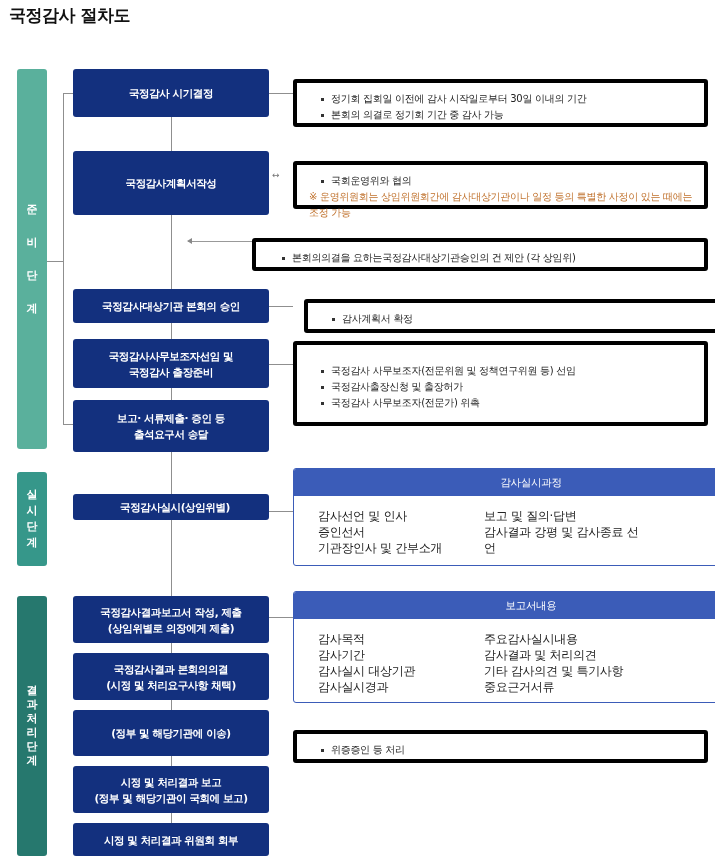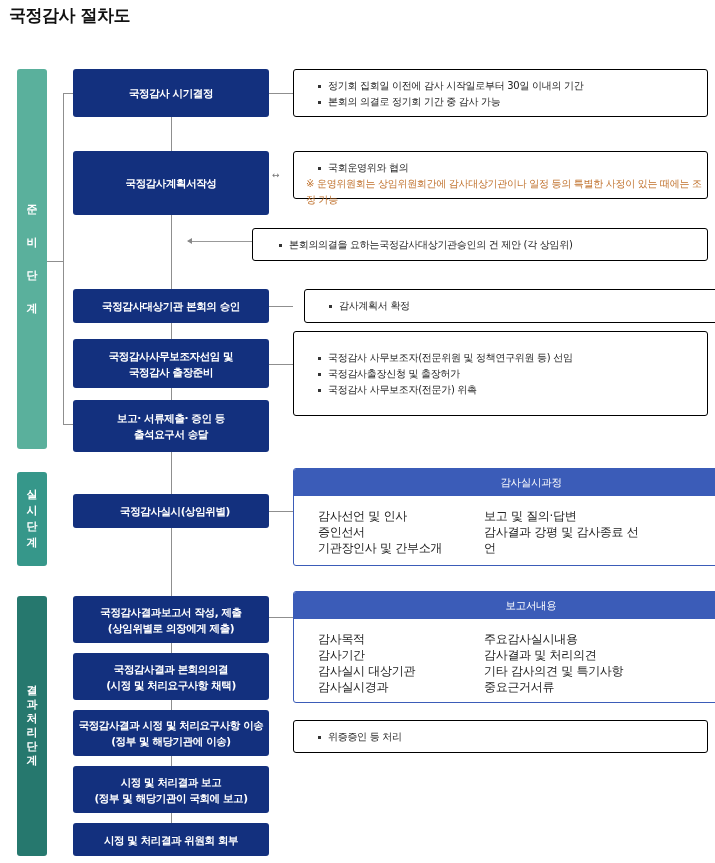--- a/index.html
+++ b/index.html
@@ -30,22 +30,22 @@
       display: flex; align-items: center; justify-content: center; text-align: center;
       font-size: 10.5px; font-weight: bold; line-height: 16px; letter-spacing: -0.4px;
       padding: 0 4px;
     }
 
     .vline { position: absolute; width: 1px; background: #8f8f8f; }
     .hline { position: absolute; height: 1px; background: #8f8f8f; }
 
     .note {
       position: absolute; background: #fff;
-      border: 1px solid #000000; border-radius: 3px;
-      font-size: 10px; color: #222; letter-spacing: -0.3px;
+      border: 4px solid #000000; border-radius: 3px;
+      font-size: 10px; color: #222; letter-spacing: -0.3px; margin-top: 10px;
     }
     .note ul { list-style: none; }
     .note li { position: relative; padding-left: 12px; line-height: 16px; }
     .note li::before {
       content: ""; position: absolute; left: 2px; top: 7px;
       width: 3px; height: 3px; background: #333;
     }
     .note .warn { color: #c0712c; line-height: 16px; }
 
     .panel {
@@ -129,40 +129,39 @@
     <div>국정감사사무보조자선임 및</div>
     <div>국정감사 출장준비</div>
   </div>
 </div>
 <div class="step" style="top:400px; height:52px;">
   <div>
     <div>보고· 서류제출· 증인 등</div>
     <div>출석요구서 송달</div>
   </div>
 </div>
-<div class="step" style="top:494px; height:34px;padding-left:12px;">
+<div class="step" style="top:494px; height:26px;padding-left:12px;">
   <div>
       <div>국정감사실시(상임위별)</div>
     </div>
 </div>
 <div class="step" style="top:596px; height:47px;">
   <div>
     <div>국정감사결과보고서 작성, 제출</div>
     <div>(상임위별로 의장에게 제출)</div>
   </div>
 </div>
 <div class="step" style="top:653px; height:47px;">
   <div>
     <div>국정감사결과 본회의의결</div>
     <div>(시정 및 처리요구사항 채택)</div>
   </div>
 </div>
 <div class="step" style="top:710px; height:46px;">
   <div>
-    <div>국정감사결과 시정 및 처리요구사항 이송</div>
     <div>(정부 및 해당기관에 이송)</div>
   </div>
 </div>
 <div class="step" style="top:766px; height:47px;">
   <div>
     <div>시정 및 처리결과 보고</div>
     <div>(정부 및 해당기관이 국회에 보고)</div>
   </div>
 </div>
 <div class="step" style="top:823px; height:33px;">

